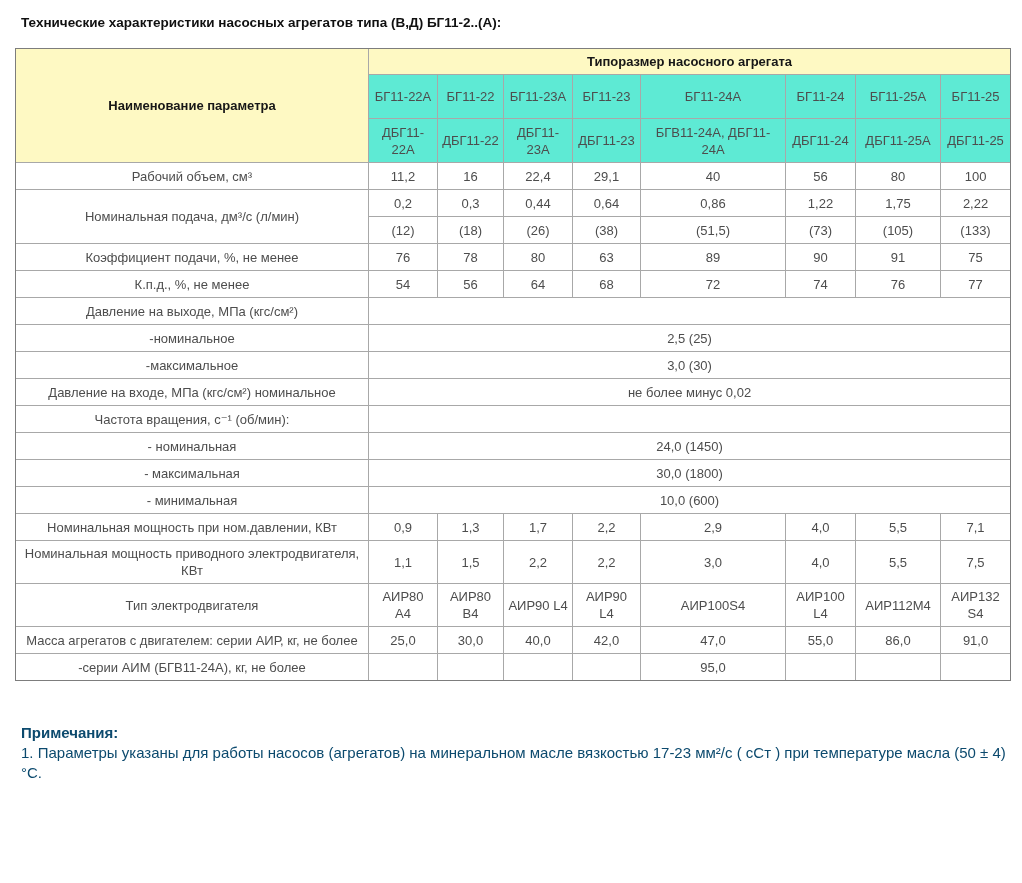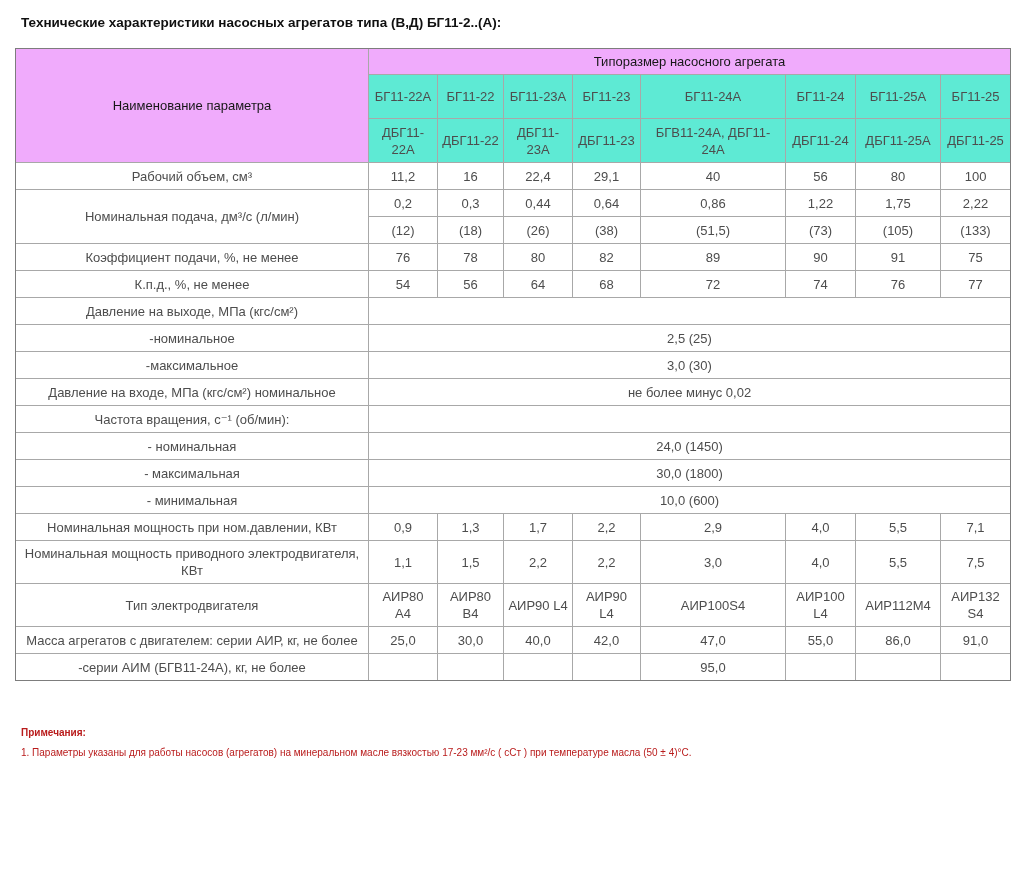--- a/index.html
+++ b/index.html
@@ -36,42 +36,42 @@
     border: 1px solid #a8a8a8;
     font-size: 13px;
     line-height: 17px;
     padding: 4px 4px;
     text-align: center;
     vertical-align: middle;
     word-wrap: break-word;
   }
   th.param-head,
   th.group-head {
-    background: #f0abfc;
-    font-weight: normal;
+    background: #fef9c3;
+    font-weight: bold;
     color: #171717;
     font-size: 13px;
   }
   th.model-cell {
     background: #5eead4;
     font-weight: normal;
     color: #4d4d4d;
     height: 44px;
   }
   td.lbl,
   td.val {
     background: #ffffff;
     color: #4d4d4d;
     height: 27px;
   }
   .notes {
     margin: 42px 0 9px 6px;
-    font-size: 10px;
+    font-size: 15px;
     line-height: 20px;
-    color: #b91c1c;
+    color: #0c4a6e;
     width: 985px;
   }
   .notes-heading {
     font-weight: bold;
   }
 </style>
 </head>
 <body>
 
 <h1 class="page-title">Технические характеристики насосных агрегатов типа (В,Д) БГ11-2..(А):</h1>
@@ -145,21 +145,21 @@
         <td class="val">(51,5)</td>
         <td class="val">(73)</td>
         <td class="val">(105)</td>
         <td class="val">(133)</td>
       </tr>
       <tr>
         <td class="lbl">Коэффициент подачи, %, не менее</td>
         <td class="val">76</td>
         <td class="val">78</td>
         <td class="val">80</td>
-        <td class="val">82</td>
+        <td class="val">63</td>
         <td class="val">89</td>
         <td class="val">90</td>
         <td class="val">91</td>
         <td class="val">75</td>
       </tr>
       <tr>
         <td class="lbl">К.п.д., %, не менее</td>
         <td class="val">54</td>
         <td class="val">56</td>
         <td class="val">64</td>

